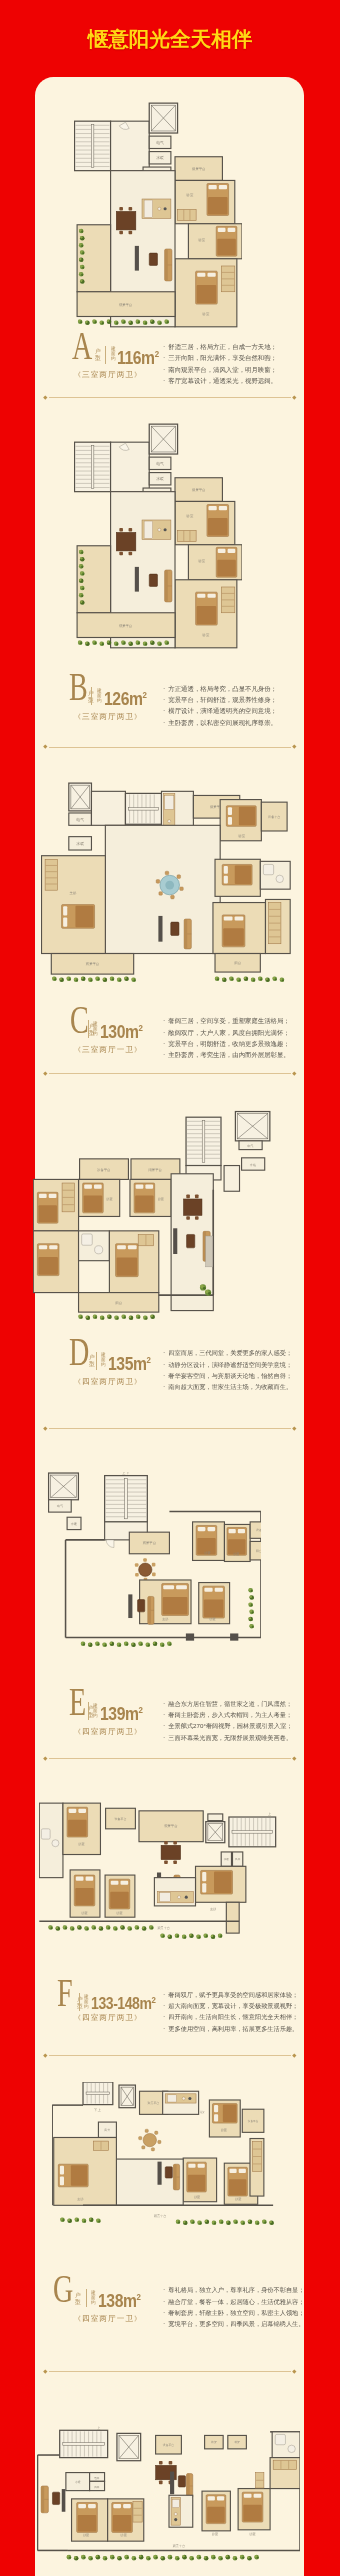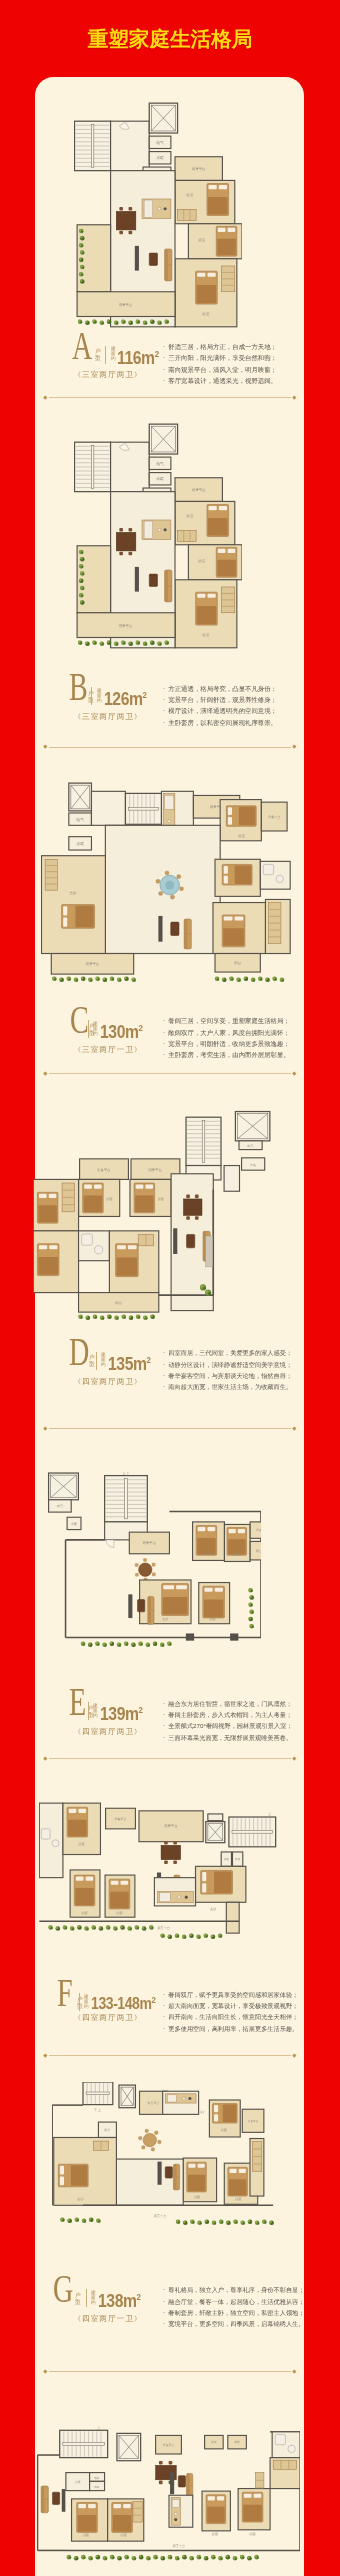--- a/index.html
+++ b/index.html
@@ -1,13 +1,13 @@
 <!DOCTYPE html>
 <html style="font-size:8.2px"><head><meta charset="utf-8"><style>html,body{margin:0;padding:0}body{width:340px;height:3292px;position:relative;background:#ee0202;font-family:"Liberation Sans",sans-serif;overflow:hidden}.panel{position:absolute;left:35px;top:77px;width:269px;height:2991px;background:#fcf4df;border-radius:18.5px}.title{position:absolute;left:0;top:25px;width:340px;text-align:center;font-size:20.6px;font-weight:bold;color:#ffd814;letter-spacing:0px;text-shadow:0 1px 1px rgba(140,0,0,.35)}.letter{position:absolute;font-family:"Liberation Serif",serif;font-size:39px;line-height:39px;color:#a8854e;transform:scale(0.72,1);transform-origin:left top}.hx{position:absolute;font-size:5.7px;color:#a8854e;line-height:6.7px;width:6.2px}.jm{position:absolute;font-size:4.6px;color:#a8854e;line-height:4.9px;width:5.2px}.area{position:absolute;font-weight:bold;color:#a8854e;letter-spacing:-0.5px;transform:scale(0.85,1);transform-origin:left top}.area sup{font-size:9.3px}.typ{position:absolute;width:134px;text-align:center;font-size:7.7px;color:#a8854e;letter-spacing:1px}.typ .br{font-size:6.7px;position:relative;top:-0.5px}.bl{position:absolute;font-size:6.2px;color:#57534b;line-height:11.3px;white-space:nowrap}.bl .d{color:#8a857b;margin-right:3.1px;font-size:6.7px}.vline{position:absolute;width:0.5px;background:#c9ae7d}.divl{position:absolute;height:0.5px;background:#ddc394}.dia{position:absolute;width:2.6px;height:2.6px;background:#b9954f;transform:rotate(45deg)}</style></head><body>
-<div class="title">重塑家庭生活格局</div>
+<div class="title">惬意阳光全天相伴</div>
 <div class="panel"></div>
 <svg style="position:absolute;left:74px;top:101px" width="168" height="230" viewBox="0 0 326 446" xmlns="http://www.w3.org/2000/svg">
     <rect x="1" y="39" width="70" height="96" fill="#f7f1e2" stroke="#57524a" stroke-width="2.4"></rect>
     <line x1="3" y1="47" x2="69" y2="47" stroke="#948e82" stroke-width="0.8"></line>
     <line x1="3" y1="55" x2="69" y2="55" stroke="#948e82" stroke-width="0.8"></line>
     <line x1="3" y1="63" x2="69" y2="63" stroke="#948e82" stroke-width="0.8"></line>
     <line x1="3" y1="71" x2="69" y2="71" stroke="#948e82" stroke-width="0.8"></line>
     <line x1="3" y1="79" x2="69" y2="79" stroke="#948e82" stroke-width="0.8"></line>
     <line x1="3" y1="87" x2="69" y2="87" stroke="#948e82" stroke-width="0.8"></line>
     <line x1="3" y1="95" x2="69" y2="95" stroke="#948e82" stroke-width="0.8"></line>

